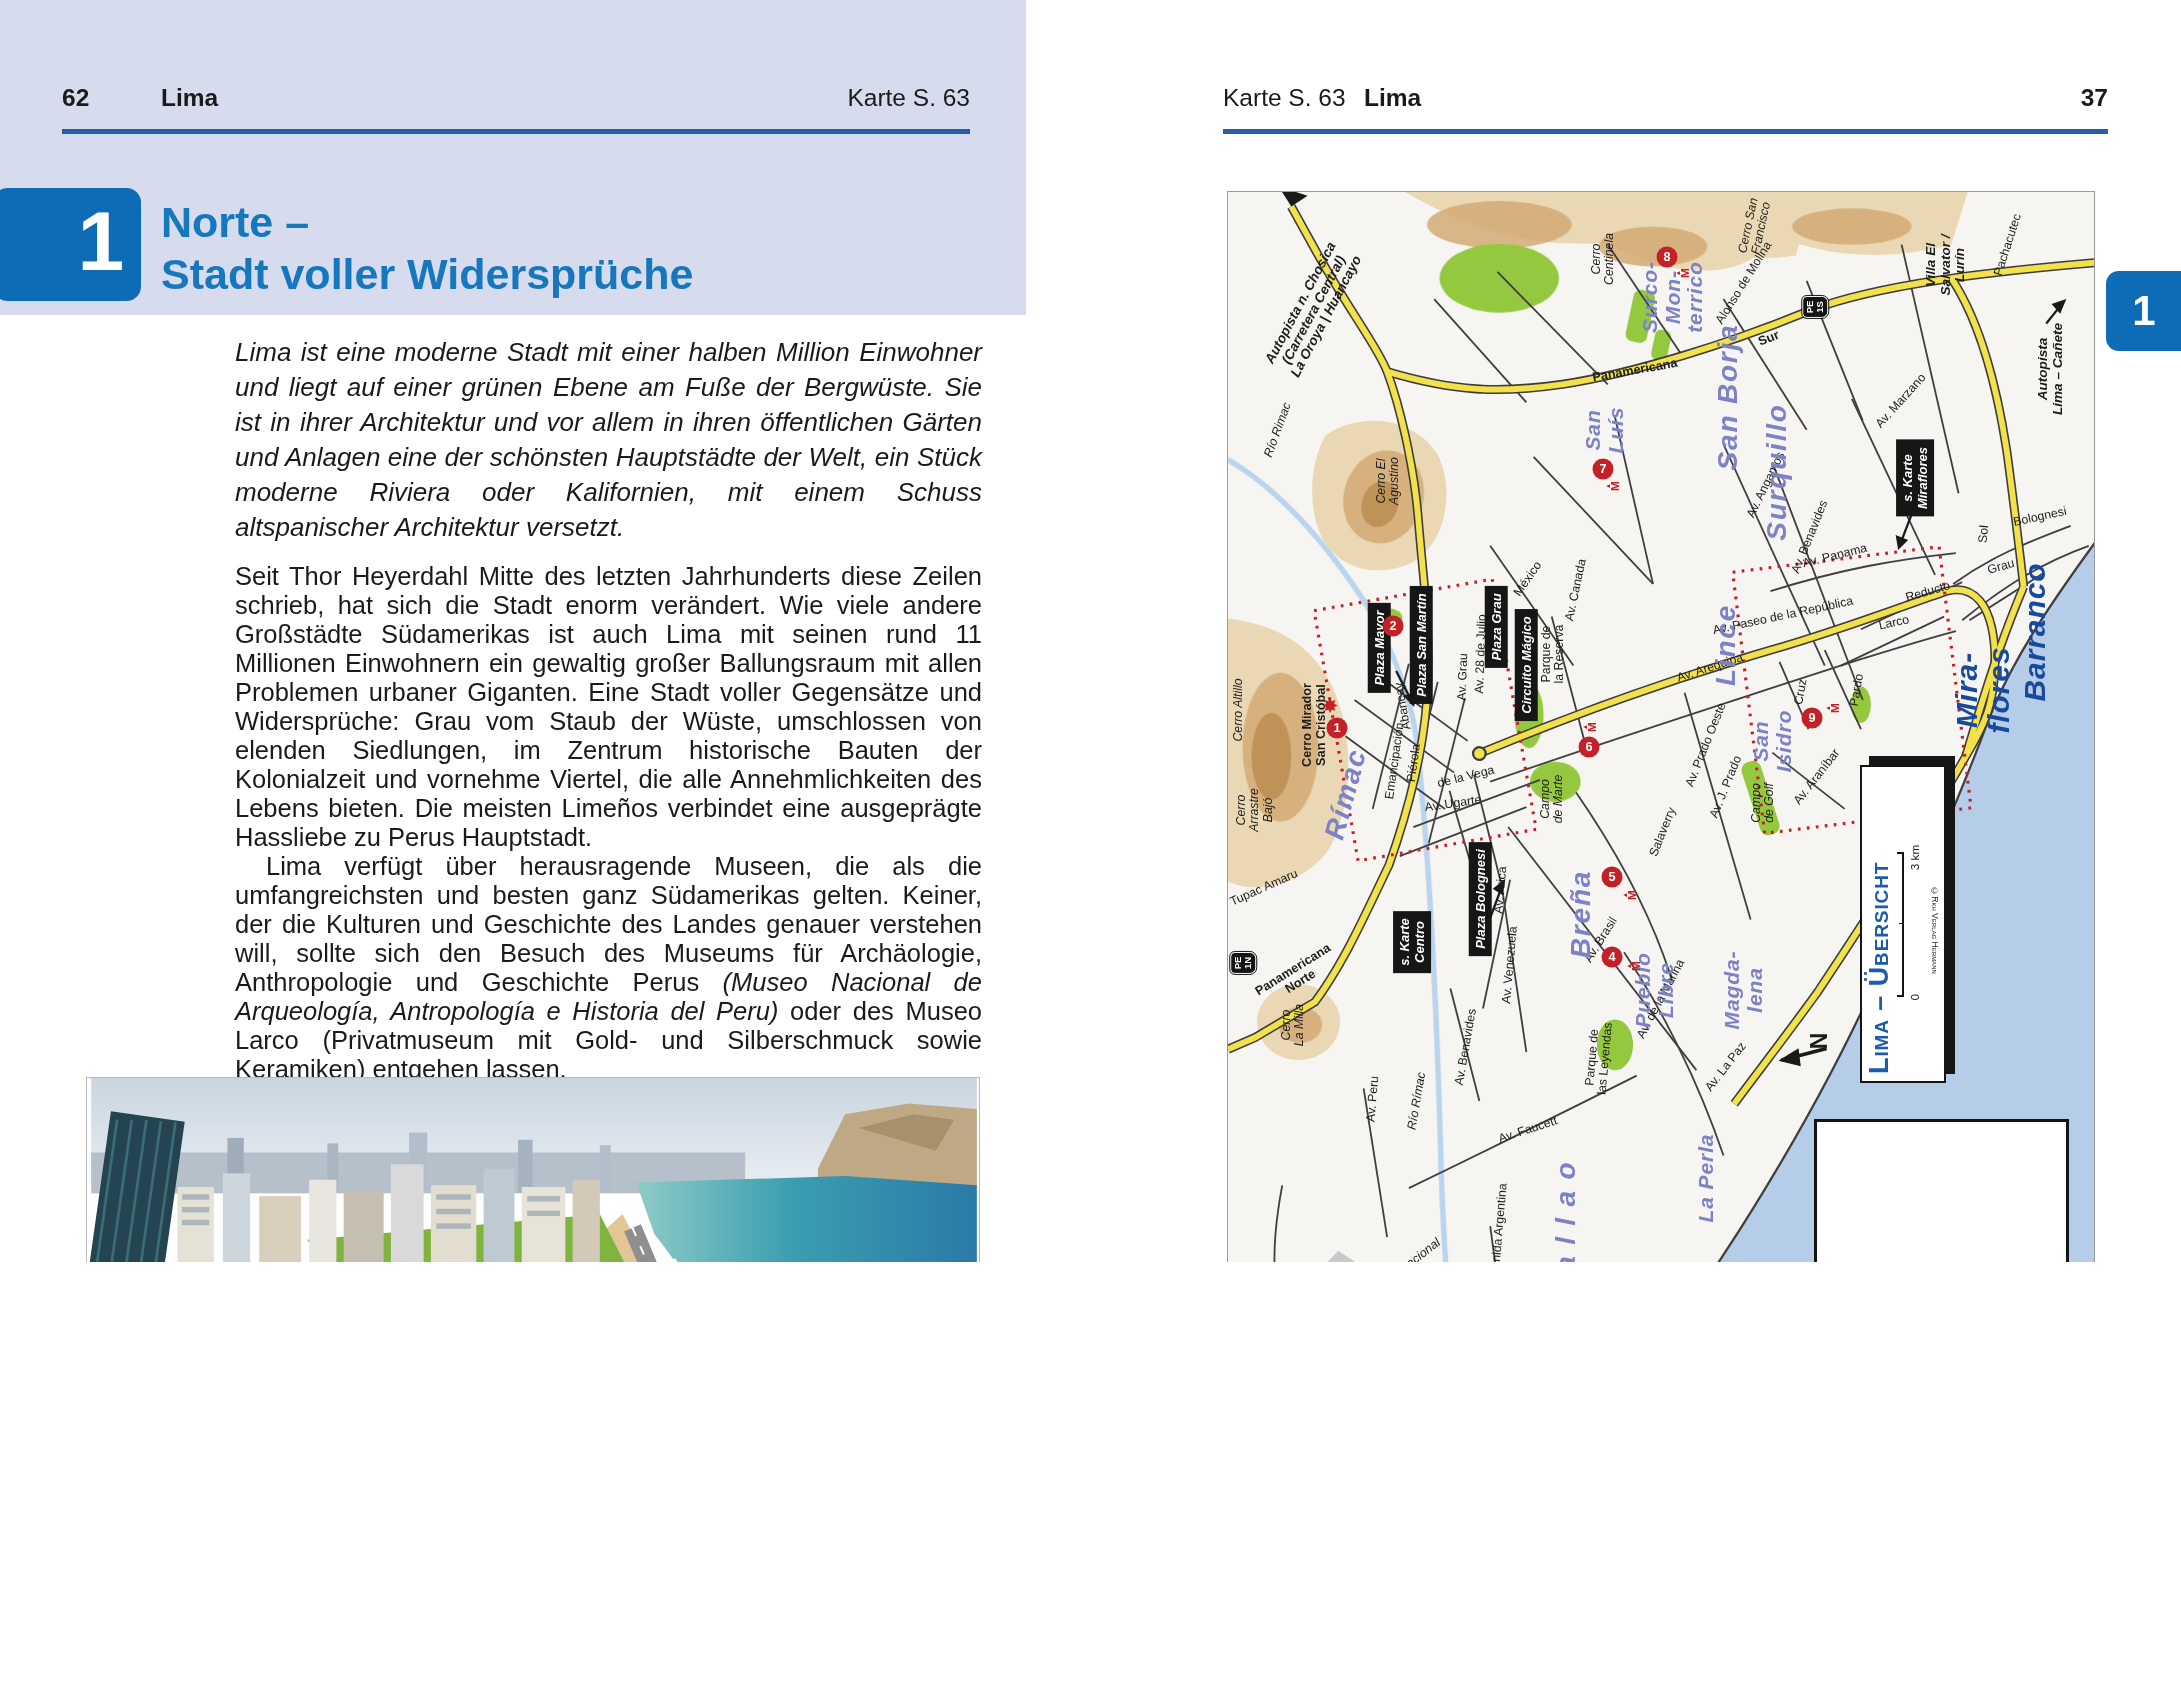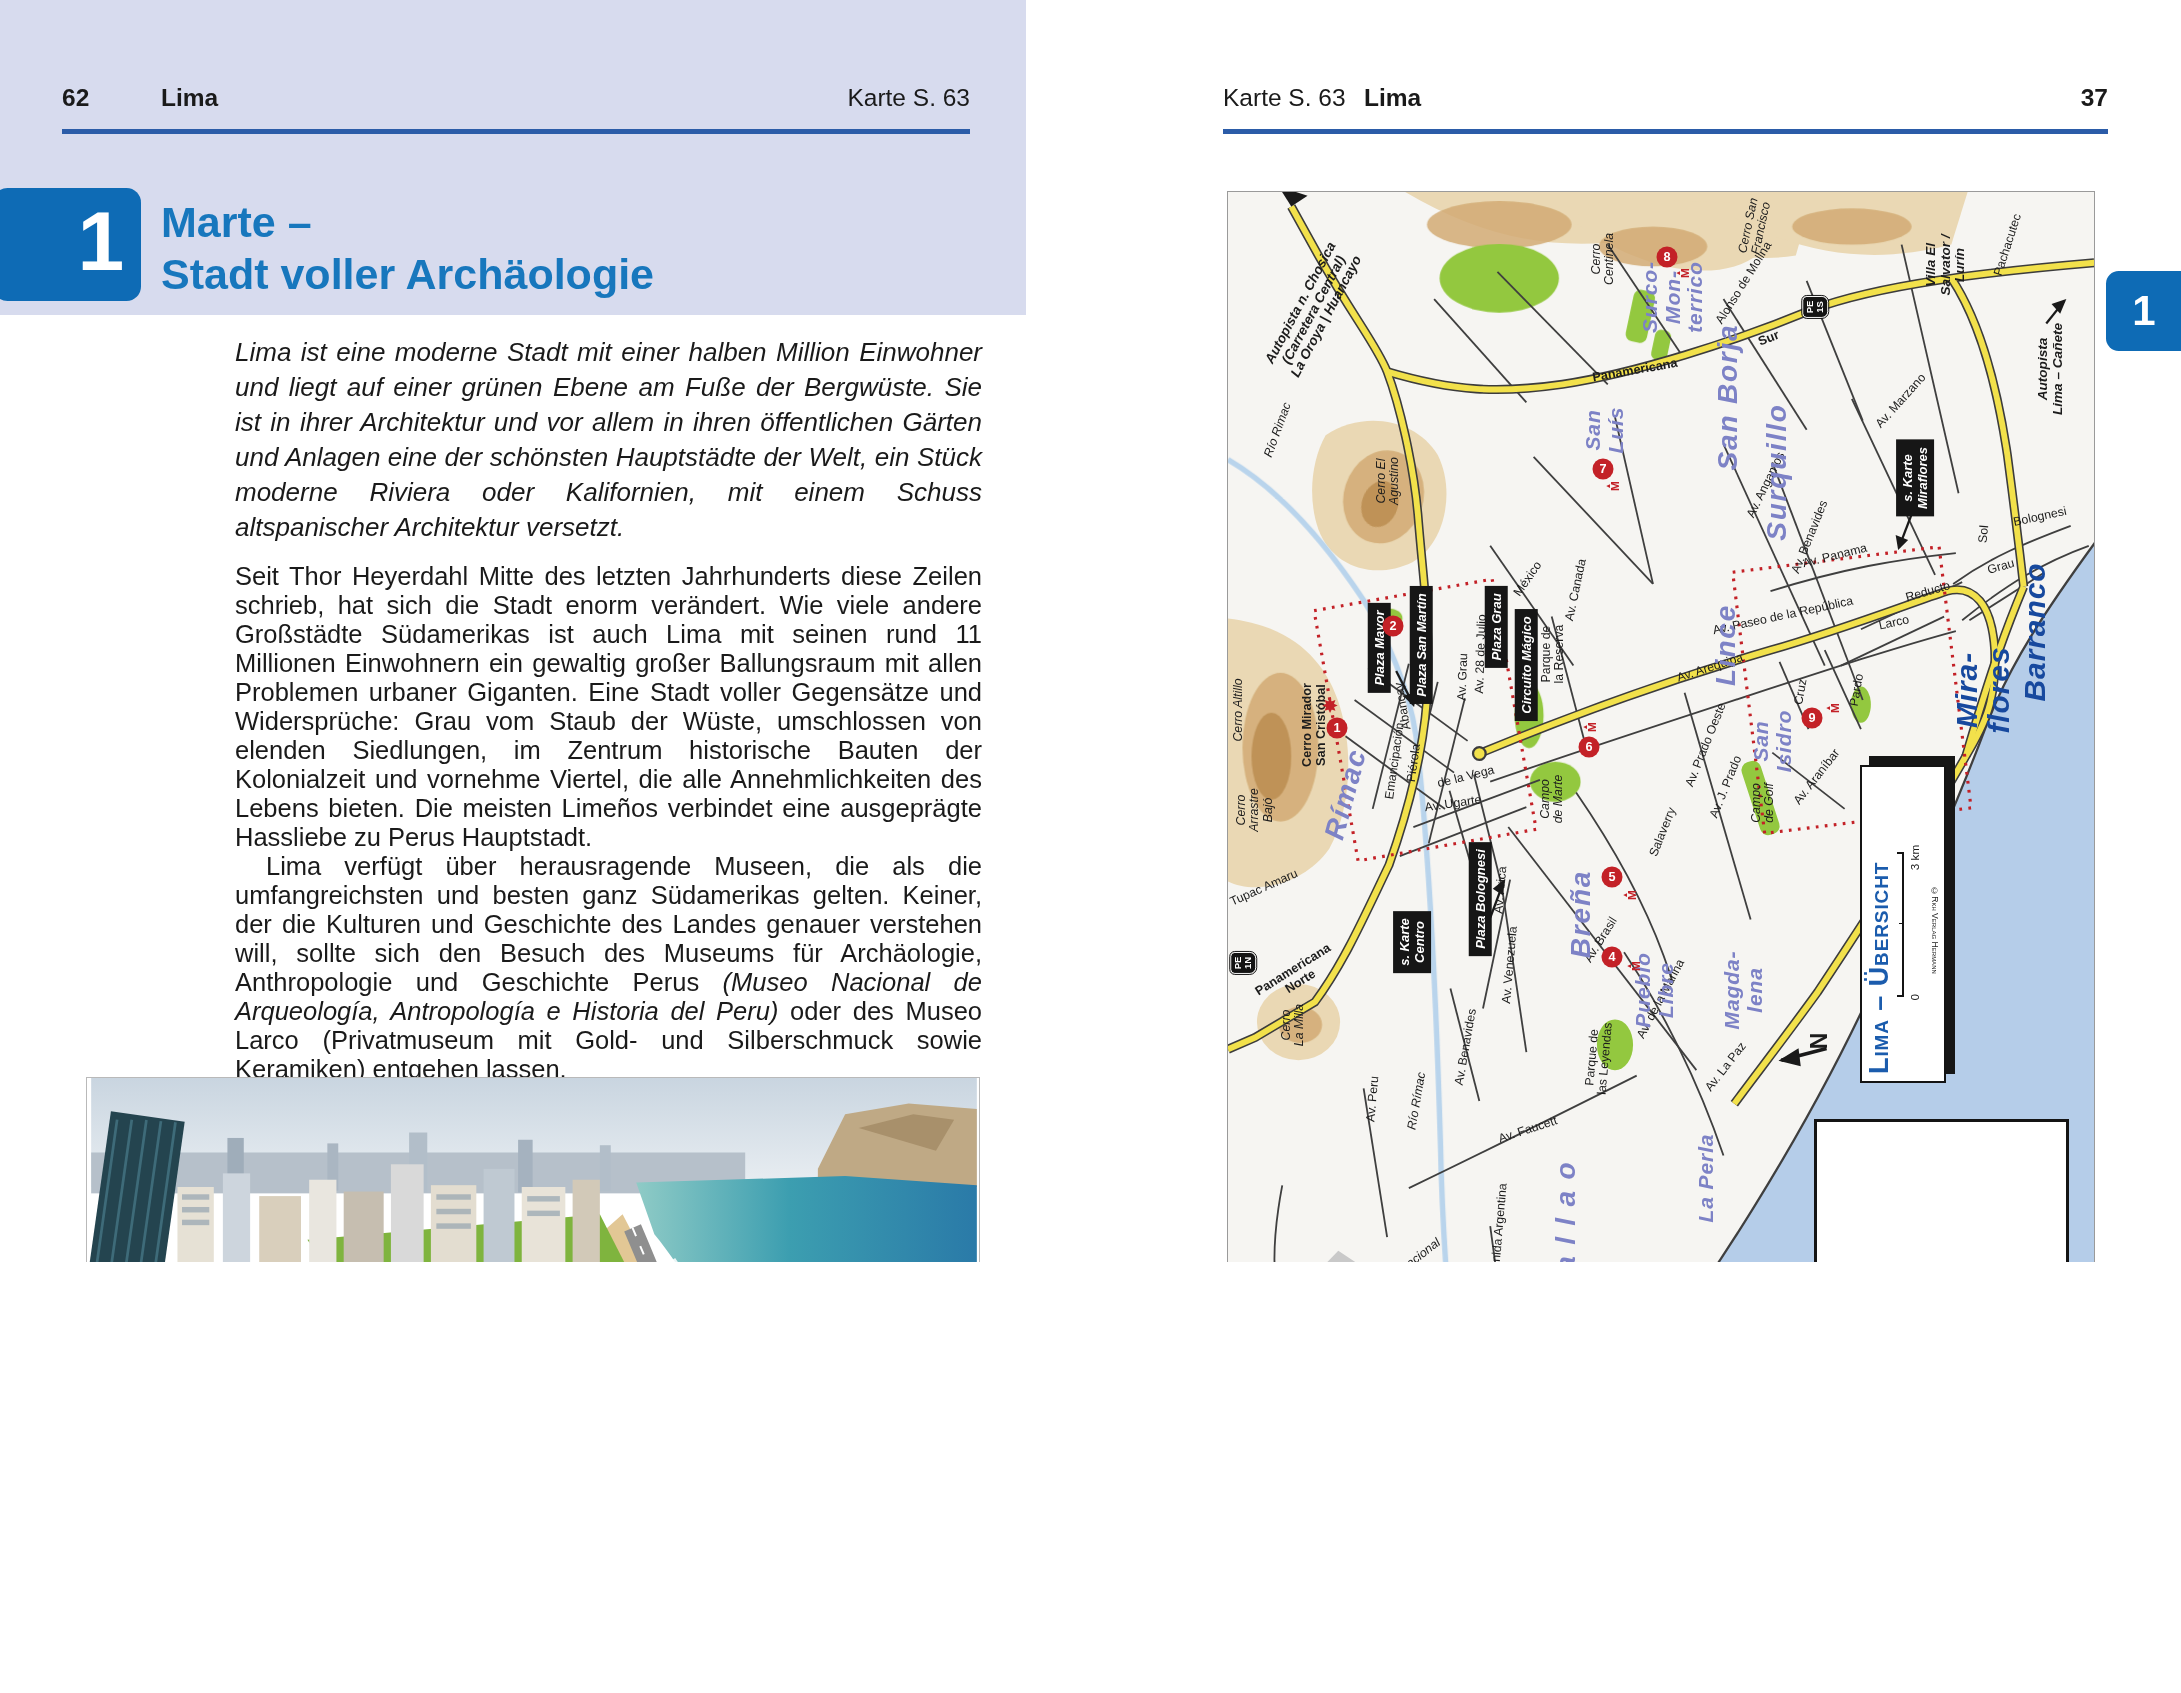--- a/index.html
+++ b/index.html
@@ -97,22 +97,22 @@
 
   <div class="hdr hdrL">
     <span class="pn">62</span>
     <span class="ttl">Lima</span>
     <span class="karte">Karte S. 63</span>
   </div>
   <div class="hdr-rule ruleL"></div>
 
   <div class="chapbox">1</div>
   <div class="chtitle">
-    <div>Marte –</div>
-    <div>Stadt voller Archäologie</div>
+    <div>Norte –</div>
+    <div>Stadt voller Widersprüche</div>
   </div>
 
   <div class="intro">Lima ist eine moderne Stadt mit einer halben Million Einwohner und liegt auf einer grünen Ebene am Fuße der Bergwüste. Sie ist in ihrer Architektur und vor allem in ihren öffentlichen Gärten und Anlagen eine der schönsten Hauptstädte der Welt, ein Stück moderne Riviera oder Kalifornien, mit einem Schuss altspanischer Architektur versetzt.</div>
 
   <div class="bodytext">
     <p>Seit Thor Heyerdahl Mitte des letzten Jahrhunderts diese Zeilen schrieb, hat sich die Stadt enorm verändert. Wie viele andere Großstädte Südamerikas ist auch Lima mit seinen rund 11 Millionen Einwohnern ein gewaltig großer Ballungsraum mit allen Problemen urbaner Giganten. Eine Stadt voller Gegensätze und Widersprüche: Grau vom Staub der Wüste, umschlossen von elenden Siedlungen, im Zentrum historische Bauten der Kolonialzeit und vornehme Viertel, die alle Annehmlichkeiten des Lebens bieten. Die meisten Limeños verbindet eine ausgeprägte Hassliebe zu Perus Hauptstadt.</p>
     <p><span>Lima verfügt über herausragende Museen, die als die umfangreichsten und besten ganz Südamerikas gelten. Keiner, der die Kulturen und Geschichte des Landes genauer verstehen will, sollte sich den Besuch des Museums für Archäologie, Anthropologie und Geschichte Perus </span><span style="font-style:italic">(Museo Nacional de Arqueología, Antropología e Historia del Peru)</span><span> oder des Museo Larco (Privatmuseum mit Gold- und Silberschmuck sowie Keramiken) entgehen lassen.</span></p>
   </div>
 
   <div class="photo">

